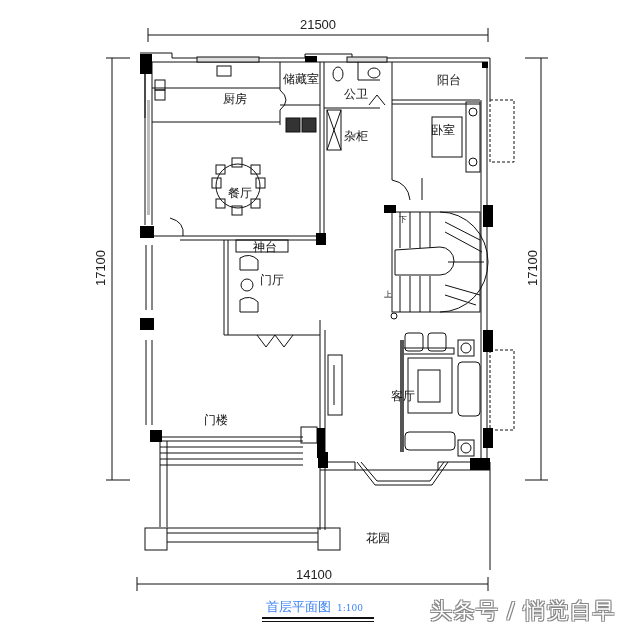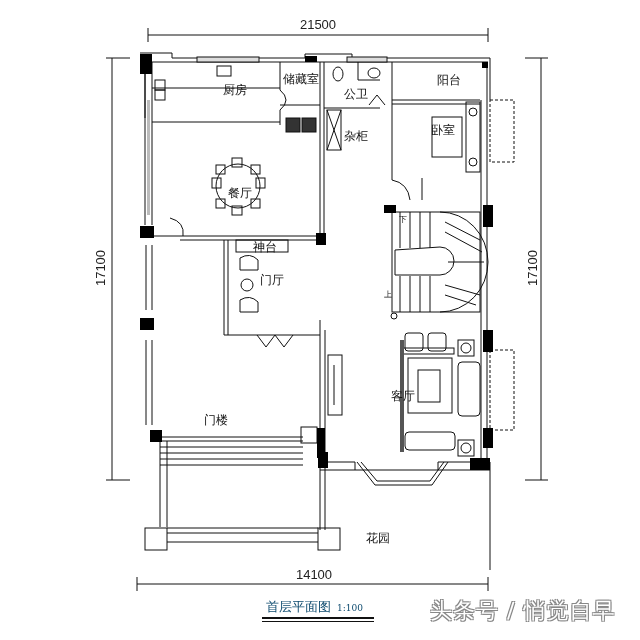--- a/index.html
+++ b/index.html
@@ -2,21 +2,21 @@
 <html><head>
 <meta charset="utf-8">
 <style>
   html, body { margin:0; padding:0; background:#ffffff; }
   body { width:640px; height:640px; position:relative; overflow:hidden; font-family:"DejaVu Sans", sans-serif; }
   #plan { position:absolute; left:0; top:0; width:640px; height:640px; }
   .lbl { position:absolute; font-size:12px; color:#111; white-space:nowrap; transform:translate(-50%,-50%); font-family:"DejaVu Sans", sans-serif; }
   .dim { position:absolute; font-size:13px; color:#222; white-space:nowrap; font-family:"Liberation Sans", sans-serif; }
   .dim-v { transform:translate(-50%,-50%) rotate(-90deg); }
   .dim-h { transform:translate(-50%,-50%); }
-  .title { position:absolute; left:266px; top:598px; font-size:13px; color:#0c4a6e; font-family:"DejaVu Serif", serif; }
+  .title { position:absolute; left:266px; top:598px; font-size:13px; color:#3b82f6; font-family:"DejaVu Serif", serif; }
   .title .scale { font-size:9px; margin-left:6px; }
   .title-underline { position:absolute; left:262px; top:617px; width:112px; height:0; border-top:2px solid #111; }
   .title-underline2 { position:absolute; left:262px; top:621px; width:112px; height:0; border-top:1px solid #111; }
   .watermark { position:absolute; left:430px; top:596px; font-size:22px; color:#fff; font-family:"DejaVu Sans", sans-serif;
     text-shadow: -1px -1px 0 #888, 1px -1px 0 #888, -1px 1px 0 #888, 1px 1px 0 #888; letter-spacing:1px; }
 </style>
 </head>
 <body>
 
 <svg id="plan" viewBox="0 0 640 640" xmlns="http://www.w3.org/2000/svg">
@@ -219,21 +219,21 @@
       <rect x="384" y="205" width="12" height="8"></rect>
     </g>
   </g>
 </svg>
 
 <div class="dim dim-h" style="left:318px;top:24px;">21500</div>
 <div class="dim dim-h" style="left:314px;top:574px;">14100</div>
 <div class="dim dim-v" style="left:100px;top:268px;">17100</div>
 <div class="dim dim-v" style="left:532px;top:268px;">17100</div>
 
-<div class="lbl" style="left:235px;top:90px;font-family:Liberation Serif, serif;">厨房</div>
+<div class="lbl" style="left:235px;top:99px;font-family:Liberation Serif, serif;">厨房</div>
 <div class="lbl" style="left:301px;top:79px;">储藏室</div>
 <div class="lbl" style="left:356px;top:94px;">公卫</div>
 <div class="lbl" style="left:449px;top:80px;">阳台</div>
 <div class="lbl" style="left:356px;top:136px;">杂柜</div>
 <div class="lbl" style="left:443px;top:130px;">卧室</div>
 <div class="lbl" style="left:240px;top:193px;">餐厅</div>
 <div class="lbl" style="left:265px;top:247px;">神台</div>
 <div class="lbl" style="left:272px;top:280px;">门厅</div>
 <div class="lbl" style="left:216px;top:388px;margin-top:32px;">门楼</div>
 <div class="lbl" style="left:379px;top:396px;margin-left:24px;">客厅</div>

